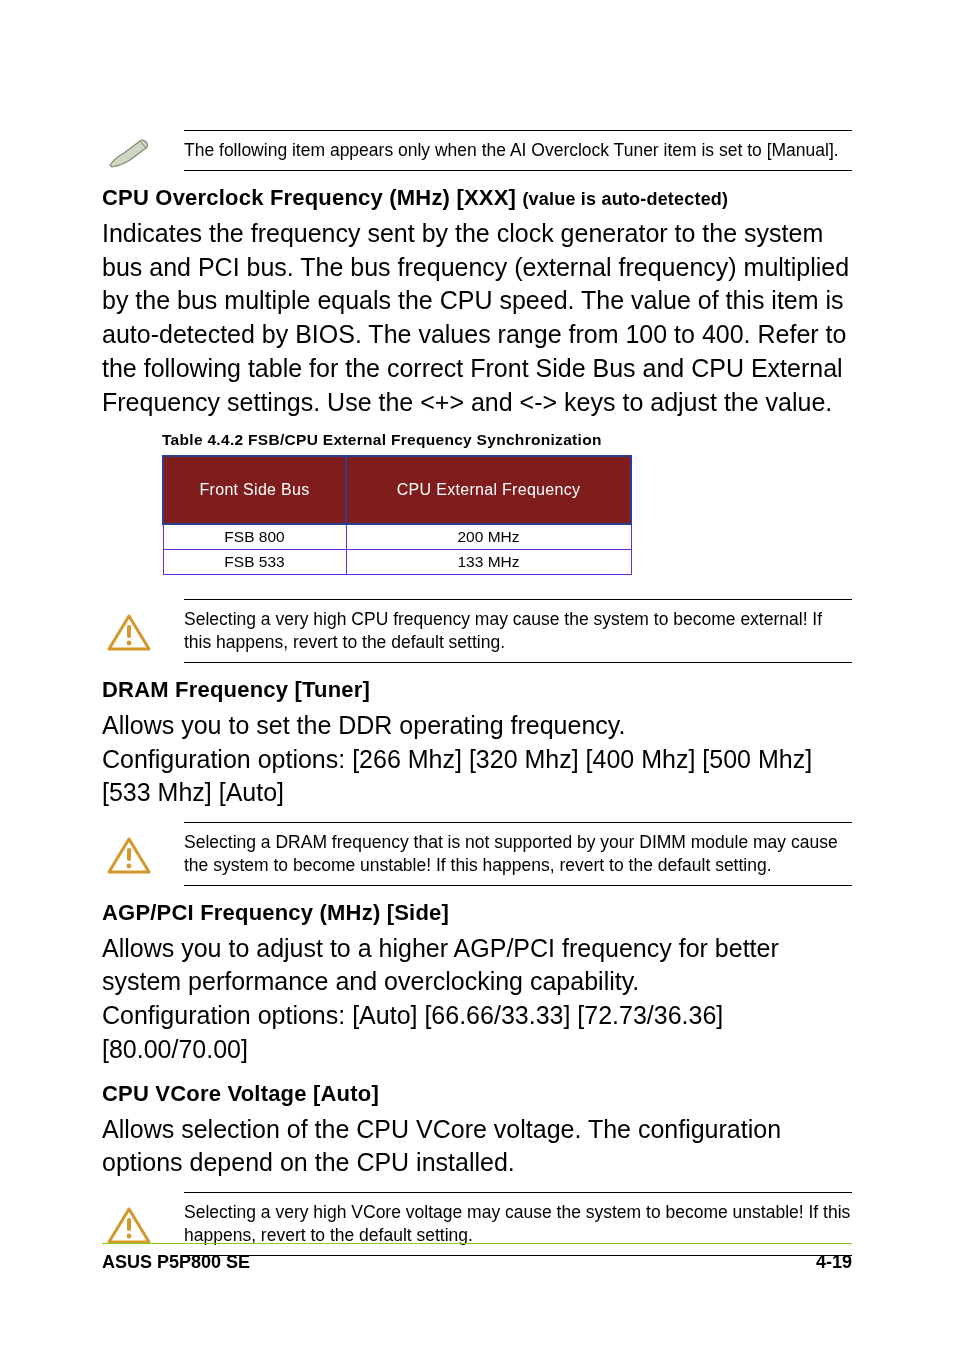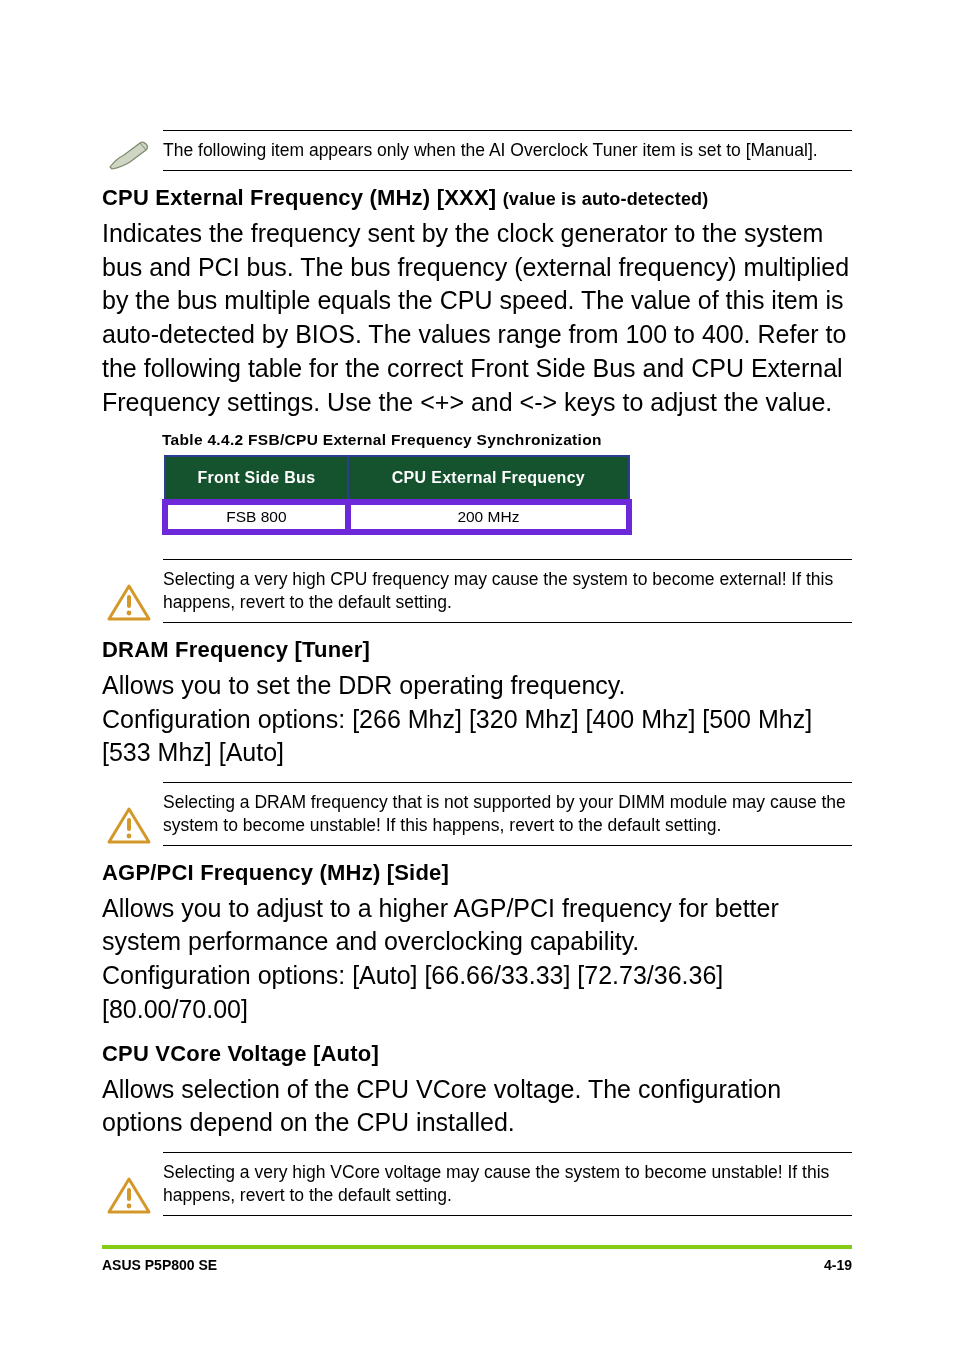--- a/index.html
+++ b/index.html
@@ -6,22 +6,22 @@
   html, body { width: 954px; background: #fff; }
   body {
     font-family: Verdana, Geneva, sans-serif;
     color: #000;
     padding: 130px 102px 60px 102px;
     position: relative;
     min-height: 1351px;
   }
   .note-block {
     display: flex;
-    align-items: flex-end;
-    gap: 7px;
+    align-items: center;
+    gap: 28px;
   }
   .note-icon-col {
     width: 54px;
     flex-shrink: 0;
     display: flex;
     justify-content: center;
     padding-top: 4px;
   }
   .note-text-col {
     flex: 1;
@@ -54,45 +54,45 @@
     text-align: left;
     margin: 10px 0 6px 60px;
     letter-spacing: 0.3px;
   }
   table.freq {
     border-collapse: collapse;
     margin: 0 0 24px 60px;
     width: 470px;
   }
   table.freq th {
-    background: #14532d;
+    background: #7f1d1d;
     color: #fff;
-    font-weight: 700;
+    font-weight: 400;
     font-size: 16px;
-    padding: 12px 10px;
+    padding: 24px 10px;
     border: 2px solid #2b3e8f;
     letter-spacing: 0.3px;
   }
   table.freq td {
-    border: 6px solid #6d28d9;
+    border: 1px solid #6d28d9;
     text-align: center;
     font-size: 15.5px;
     padding: 3px 10px;
   }
   .footer {
     position: absolute;
     left: 102px;
     right: 102px;
     bottom: 78px;
-    border-top: 4px solid #84cc16;
+    border-top: 1px solid #84cc16;
     padding-top: 8px;
     display: flex;
     justify-content: space-between;
     font-weight: 900;
-    font-size: 14px;
+    font-size: 18px;
   }
   
   .pencil-icon {
     width: 46px; height: 34px;
   }
   
   .caution-icon {
     width: 46px; height: 40px;
   }
 </style>
@@ -103,37 +103,41 @@
   <div class="note-icon-col">
     <svg class="pencil-icon" viewBox="0 0 46 34">
       <path d="M4 30 Q10 22 18 18 L34 6 Q37 4 40 7 Q43 10 40 13 L24 25 Q16 30 6 32 Z" fill="#cfd6c3" stroke="#7a8a6a" stroke-width="1.2"></path>
       <path d="M34 6 L40 13" stroke="#7a8a6a" stroke-width="1"></path>
     </svg>
   </div>
   <div class="note-text-col">The following item appears only when the AI Overclock Tuner item is set to [Manual].</div>
 </div>
 
 <h2 class="section-title">
-  <span>CPU External Frequency (MHz) [XXX]</span>
+  <span>CPU Overclock Frequency (MHz) [XXX]</span>
   <span class="sub">(value is auto-detected)</span>
 </h2>
 <p class="body">Indicates the frequency sent by the clock generator to the system bus and PCI bus. The bus frequency (external frequency) multiplied by the bus multiple equals the CPU speed. The value of this item is auto-detected by BIOS. The values range from 100 to 400. Refer to the following table for the correct Front Side Bus and CPU External Frequency settings. Use the &lt;+&gt; and &lt;-&gt; keys to adjust the value.</p>
 
 <div class="table-caption">Table 4.4.2 FSB/CPU External Frequency Synchronization</div>
 <table class="freq">
   <thead>
     <tr>
       <th>Front Side Bus</th>
       <th>CPU External Frequency</th>
     </tr>
   </thead>
   <tbody>
     <tr>
       <td>FSB 800</td>
       <td>200 MHz</td>
+    </tr>
+    <tr>
+      <td>FSB 533</td>
+      <td>133 MHz</td>
     </tr>
   </tbody>
 </table>
 
 <div class="note-block">
   <div class="note-icon-col">
     <svg class="caution-icon" viewBox="0 0 46 40">
       <path d="M23 3 L43 36 L3 36 Z" fill="none" stroke="#d4982a" stroke-width="3" stroke-linejoin="round"></path>
       <rect x="21" y="12" width="4" height="13" rx="2" fill="#d4982a"></rect>
       <circle cx="23" cy="30" r="2.4" fill="#d4982a"></circle>

